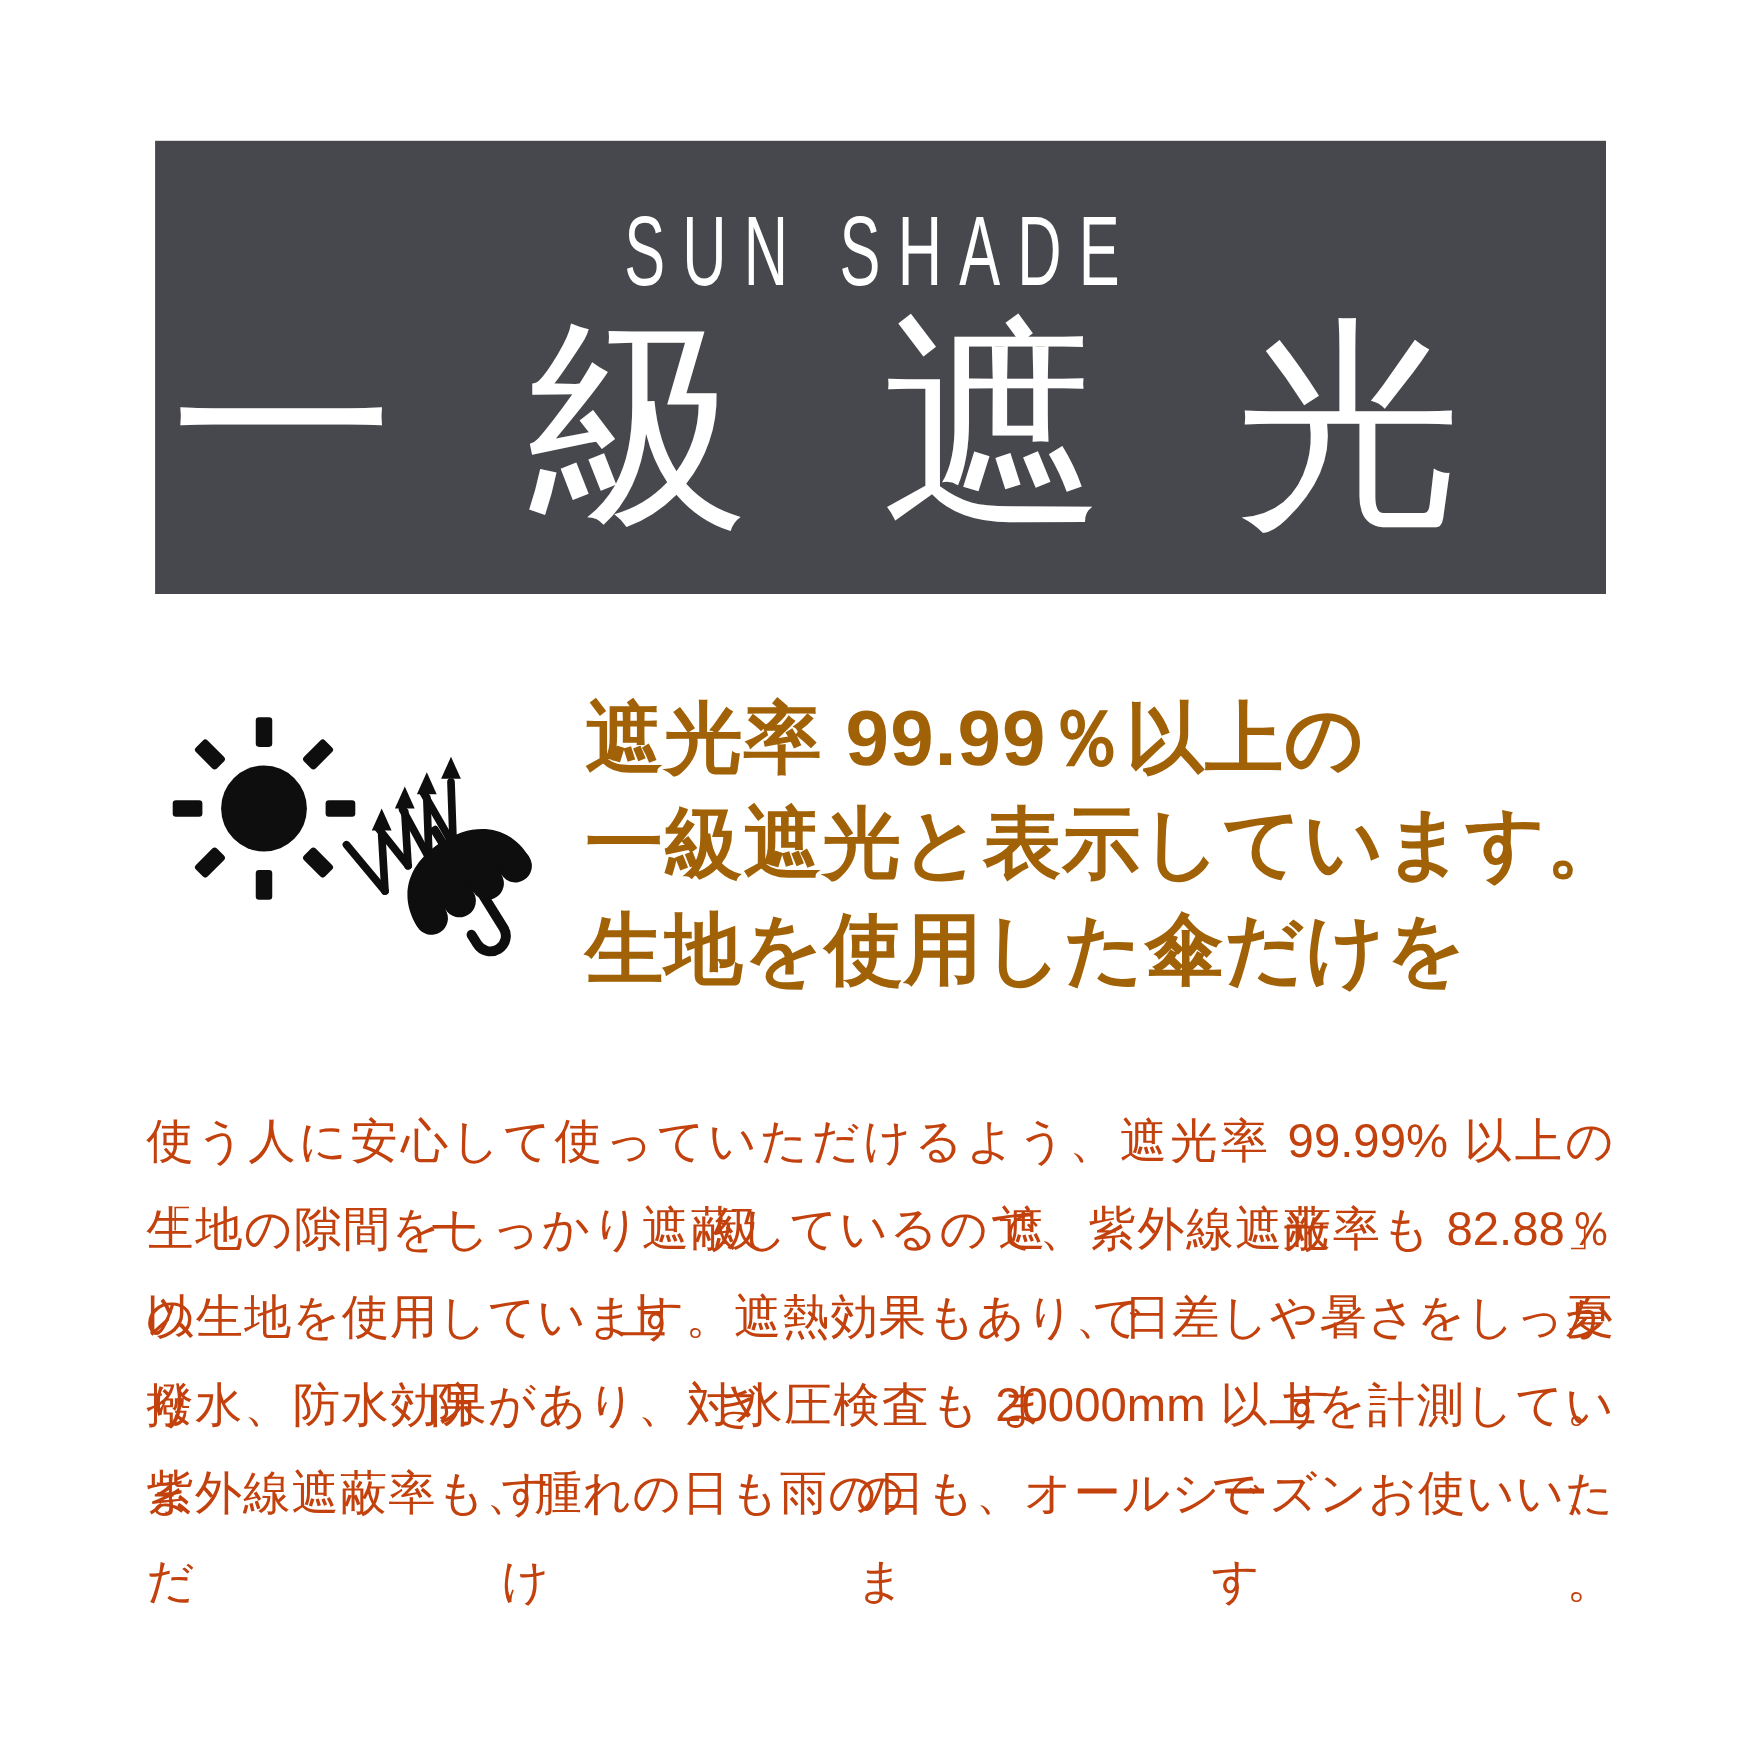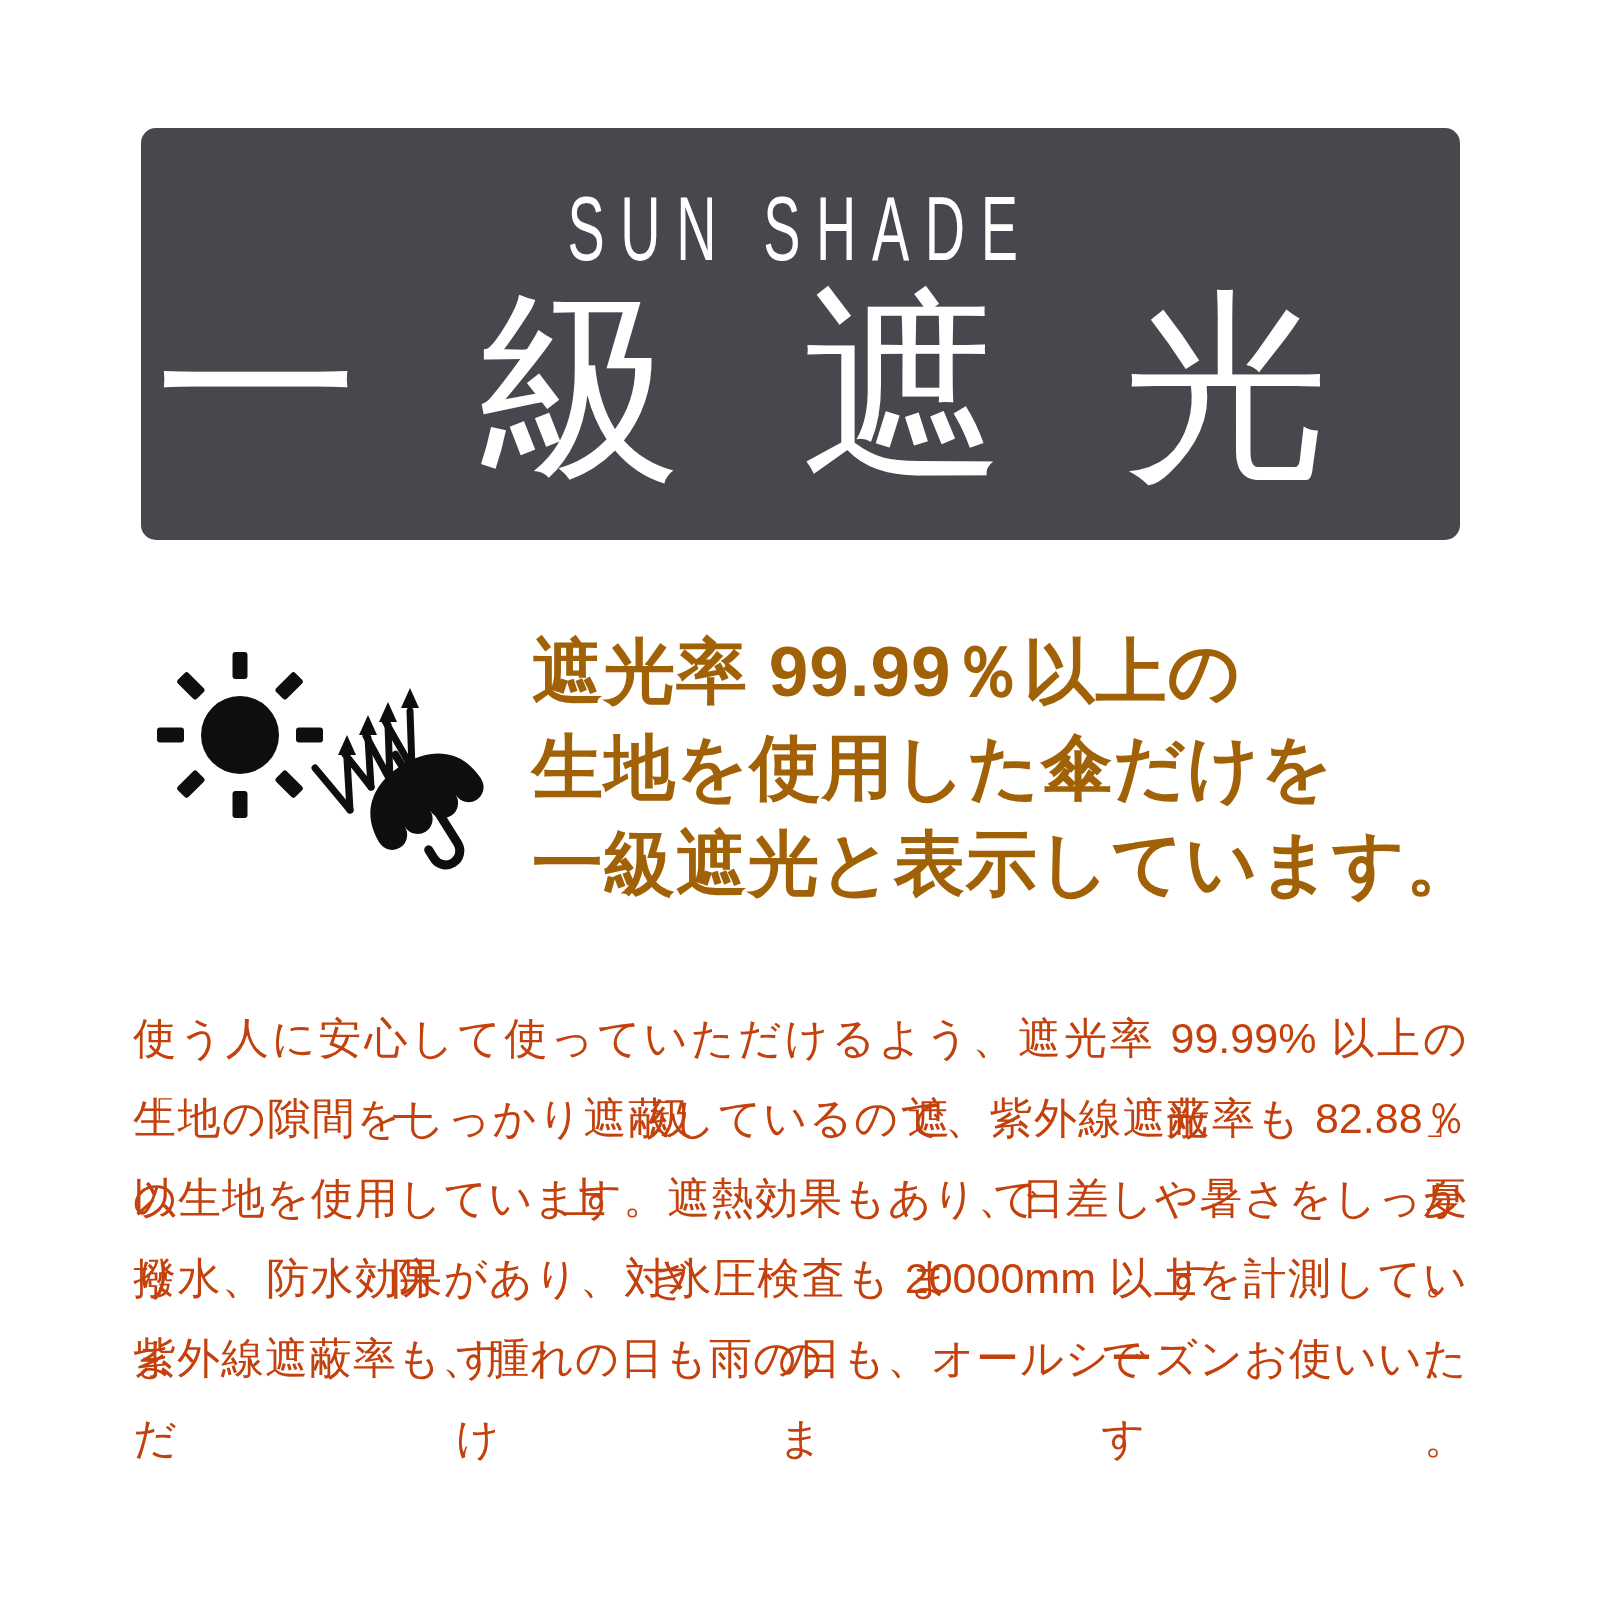--- a/index.html
+++ b/index.html
@@ -13,21 +13,20 @@
   }
 
   
   .banner {
     position: absolute;
     left: 141px; top: 128px;
     width: 1319px; height: 412px;
     background: #46484d;
     color: #ffffff;
     text-align: center;
-    border-radius: 15px;
   }
   .banner-en {
     margin-top: 56px;
     font-size: 90px;
     line-height: 90px;
     font-weight: 300;
     letter-spacing: 0.28em;
     transform: scaleX(0.62);
     transform-origin: 50% 50%;
     white-space: nowrap;
@@ -130,22 +129,22 @@
       <circle cx="-45" cy="46" r="15"></circle>
       <circle cx="-15" cy="46" r="15"></circle>
       <circle cx="15" cy="46" r="15"></circle>
       <circle cx="45" cy="46" r="15"></circle>
       <path d="M 6 30 L 6 88 A 14 14 0 0 1 -22 88 L -22 78" fill="none" stroke="#0e0e0e" stroke-width="9" stroke-linecap="round"></path>
     </g>
   </svg>
 
   <div class="headline">
     <div>遮光率 99.99％以上の</div>
+    <div>一級遮光と表示しています。</div>
     <div>生地を使用した傘だけを</div>
-    <div>一級遮光と表示しています。</div>
   </div>
 
   <div class="body-block">
     <div class="bline">使う人に安心して使っていただけるよう、遮光率 99.99% 以上の「一級遮光」</div>
     <div class="bline">生地の隙間をしっかり遮蔽しているので、紫外線遮蔽率も 82.88％以上で夏</div>
     <div class="bline">の生地を使用しています。遮熱効果もあり、日差しや暑さをしっかり防ぎます。</div>
     <div class="bline">撥水、防水効果があり、対水圧検査も 20000mm 以上を計測していますので、</div>
     <div class="bline">紫外線遮蔽率も、腫れの日も雨の日も、オールシーズンお使いいただけます。</div>
   </div>
 

